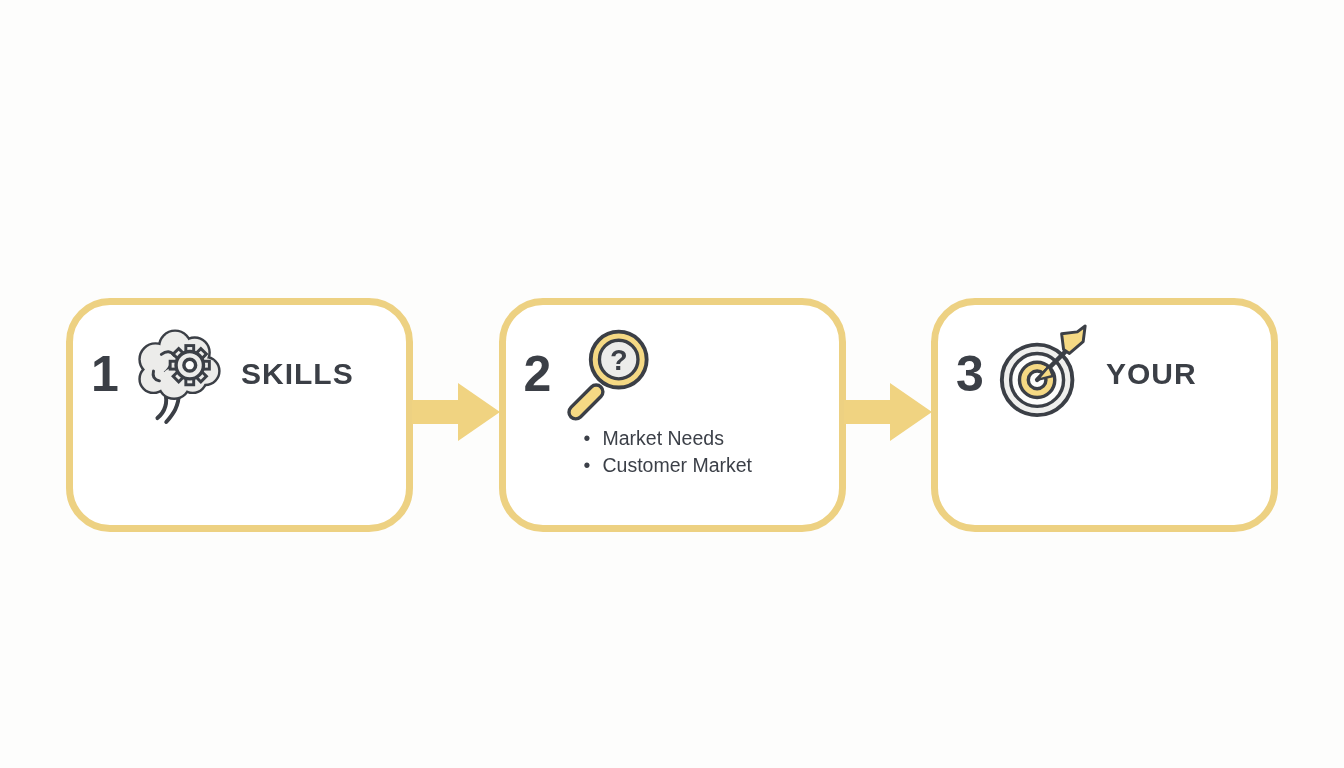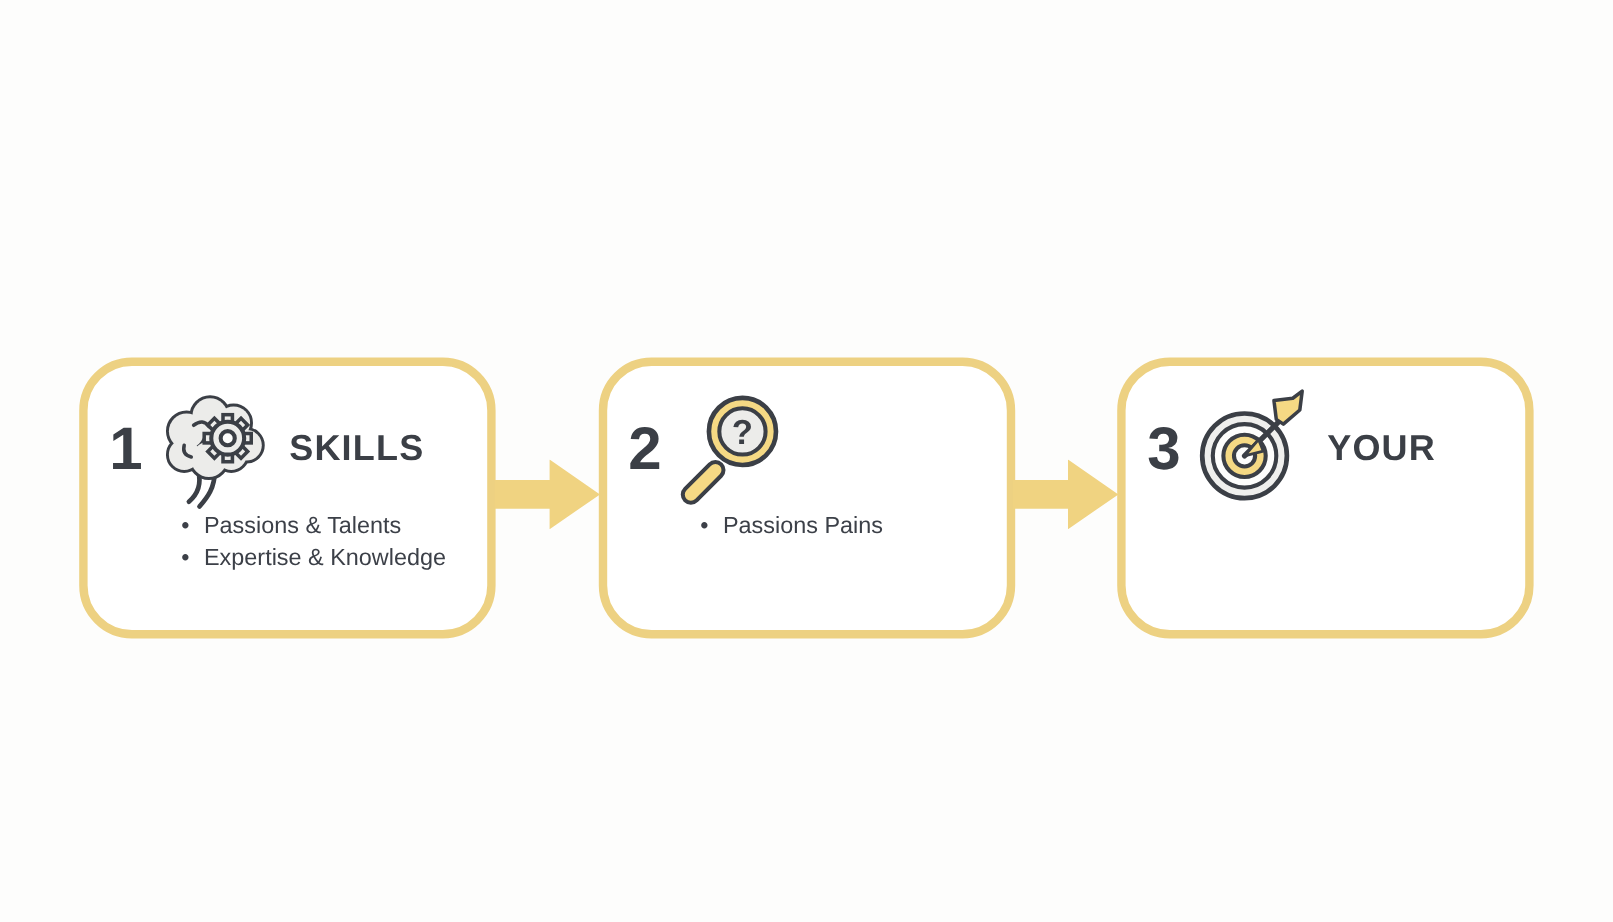--- a/index.html
+++ b/index.html
@@ -151,24 +151,20 @@
                 <rect x="58" y="24" width="8" height="9" transform="rotate(270 62 44)"></rect>
                 <rect x="58" y="24" width="8" height="9" transform="rotate(315 62 44)"></rect>
               </g>
               <circle cx="62" cy="44" r="14" fill="#ECECEA" stroke="#3B3F46" stroke-width="3.5"></circle>
               <circle cx="62" cy="44" r="6" fill="#FDFDFC" stroke="#3B3F46" stroke-width="3.5"></circle>
             </g>
           </svg>
         </span>
         <span class="step-heading">SKILLS</span>
       </div>
-      <ul class="bullets">
-        <li>Passions &amp; Talents</li>
-        <li>Expertise &amp; Knowledge</li>
-      </ul>
     </div>
 
     <div class="arrow">
       <svg viewBox="0 0 88 58" aria-hidden="true">
         <polygon points="0,17 46,17 46,0 88,29 46,58 46,41 0,41" fill="#F0D381"></polygon>
       </svg>
     </div>
 
     <div class="card">
       <div class="card-head">
@@ -180,21 +176,22 @@
 
             <circle cx="58" cy="40" r="29" fill="#F5D984" stroke="#3B3F46" stroke-width="4"></circle>
 
             <circle cx="58" cy="40" r="20" fill="#ECECEA" stroke="#3B3F46" stroke-width="3.5"></circle>
 
             <text x="58" y="51" text-anchor="middle" font-family="Liberation Sans, sans-serif" font-size="30" font-weight="bold" fill="#3B3F46">?</text>
           </svg>
         </span>
       </div>
       <ul class="bullets">
-        <li>Passions Pains</li>
+        <li>Market Needs</li>
+        <li>Customer Market</li>
       </ul>
     </div>
 
     <div class="arrow">
       <svg viewBox="0 0 88 58" aria-hidden="true">
         <polygon points="0,17 46,17 46,0 88,29 46,58 46,41 0,41" fill="#F0D381"></polygon>
       </svg>
     </div>
 
     <div class="card">

